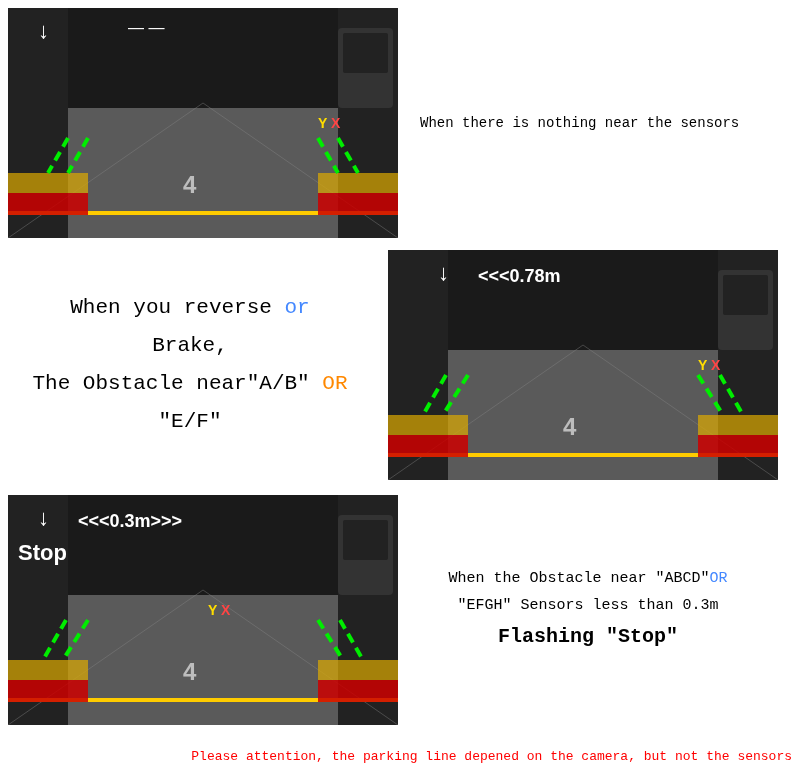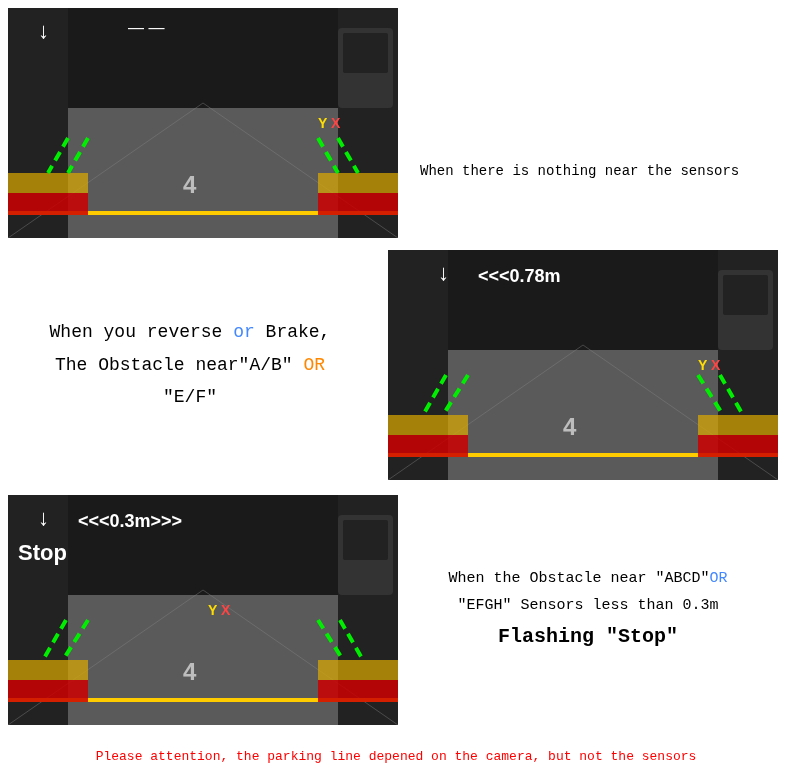--- a/index.html
+++ b/index.html
@@ -41,37 +41,36 @@
     .top-label {
       position: absolute;
       right: 10px;
       top: 50%;
       transform: translateY(-50%);
       width: 380px;
       font-size: 14px;
       color: #000;
       text-align: left;
       padding-left: 10px;
-      margin-top: 48px;
     }
 
     
     .middle-row {
       display: flex;
       align-items: center;
       position: absolute;
       top: 250px;
       left: 0;
       width: 800px;
     }
 
     .left-text-panel {
       width: 380px;
       padding: 20px 30px;
-      font-size: 18px;
+      font-size: 21px;
       color: #000;
       text-align: center;
       line-height: 1.8;
     }
 
     .text-blue { color: #4488ff; }
     .text-orange { color: #ff8800; }
 
     .camera-view-right {
       width: 390px;
@@ -119,21 +118,21 @@
 
     
     .bottom-note {
       position: absolute;
       bottom: 5px;
       left: 0;
       right: 8px;
       color: #ff0000;
       font-size: 13px;
       font-family: 'Courier New', monospace;
-      text-align: center;
+      text-align: right;
     }
 
     
     .cam-svg {
       width: 100%;
       height: 100%;
     }
   </style>
 </head>
 <body>

